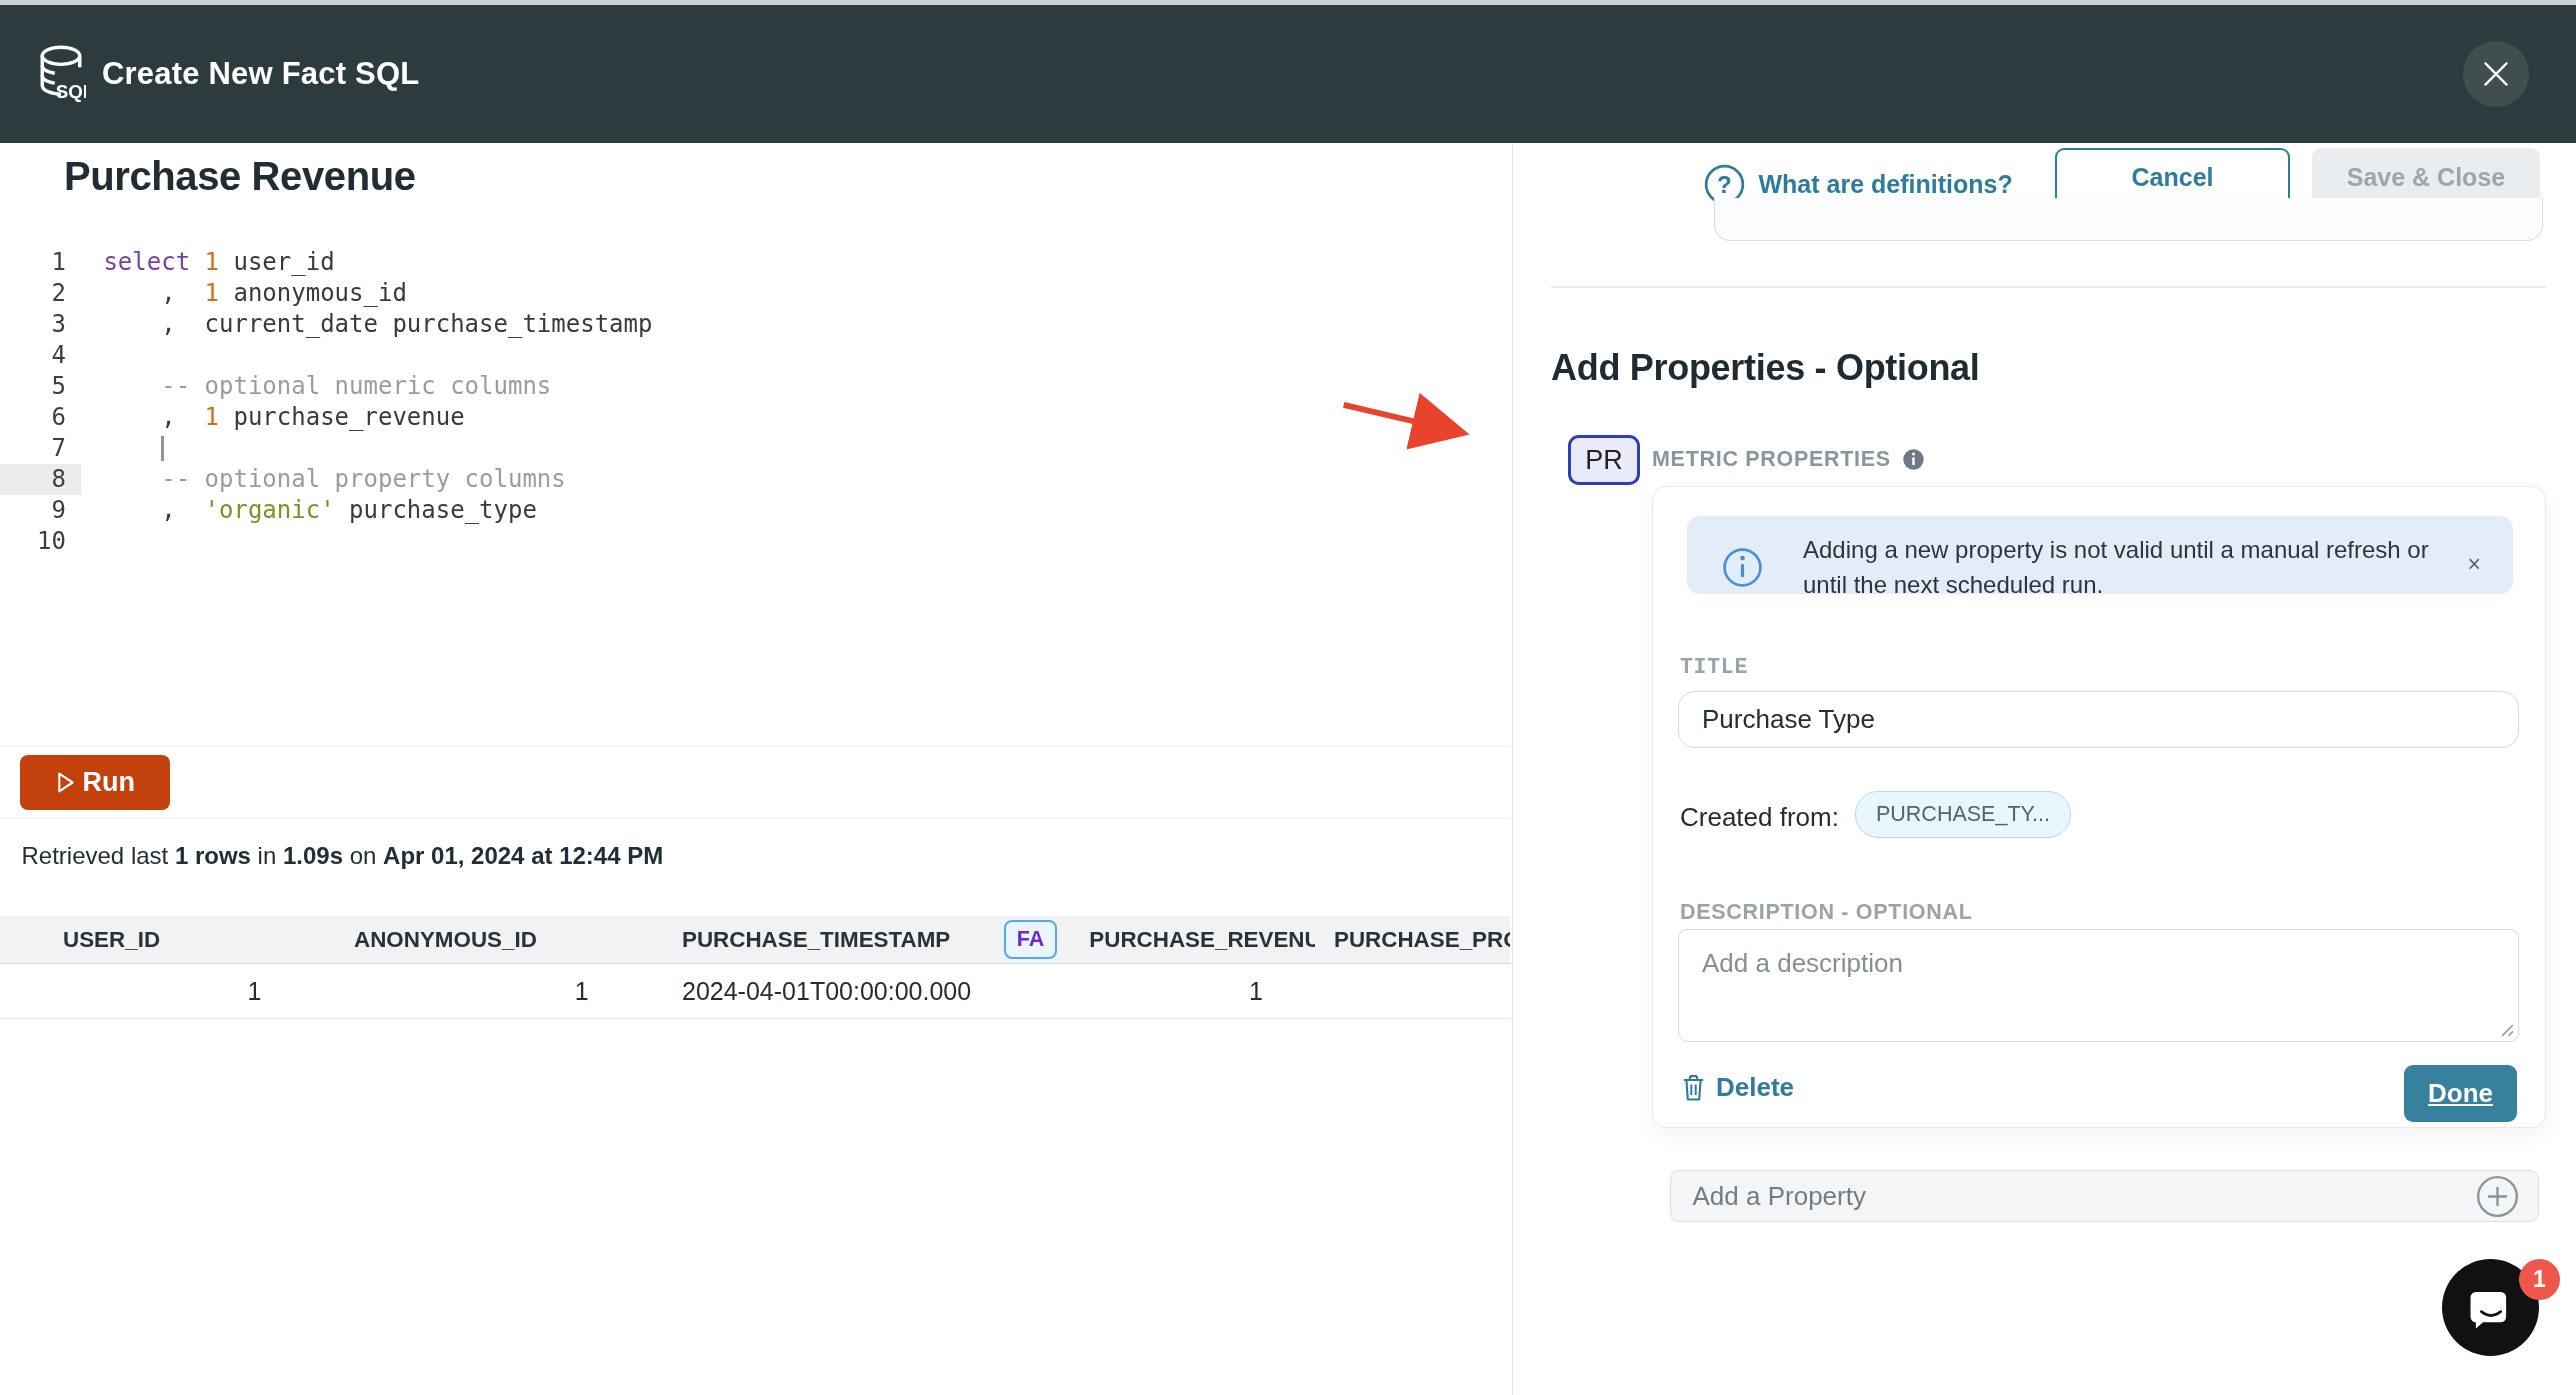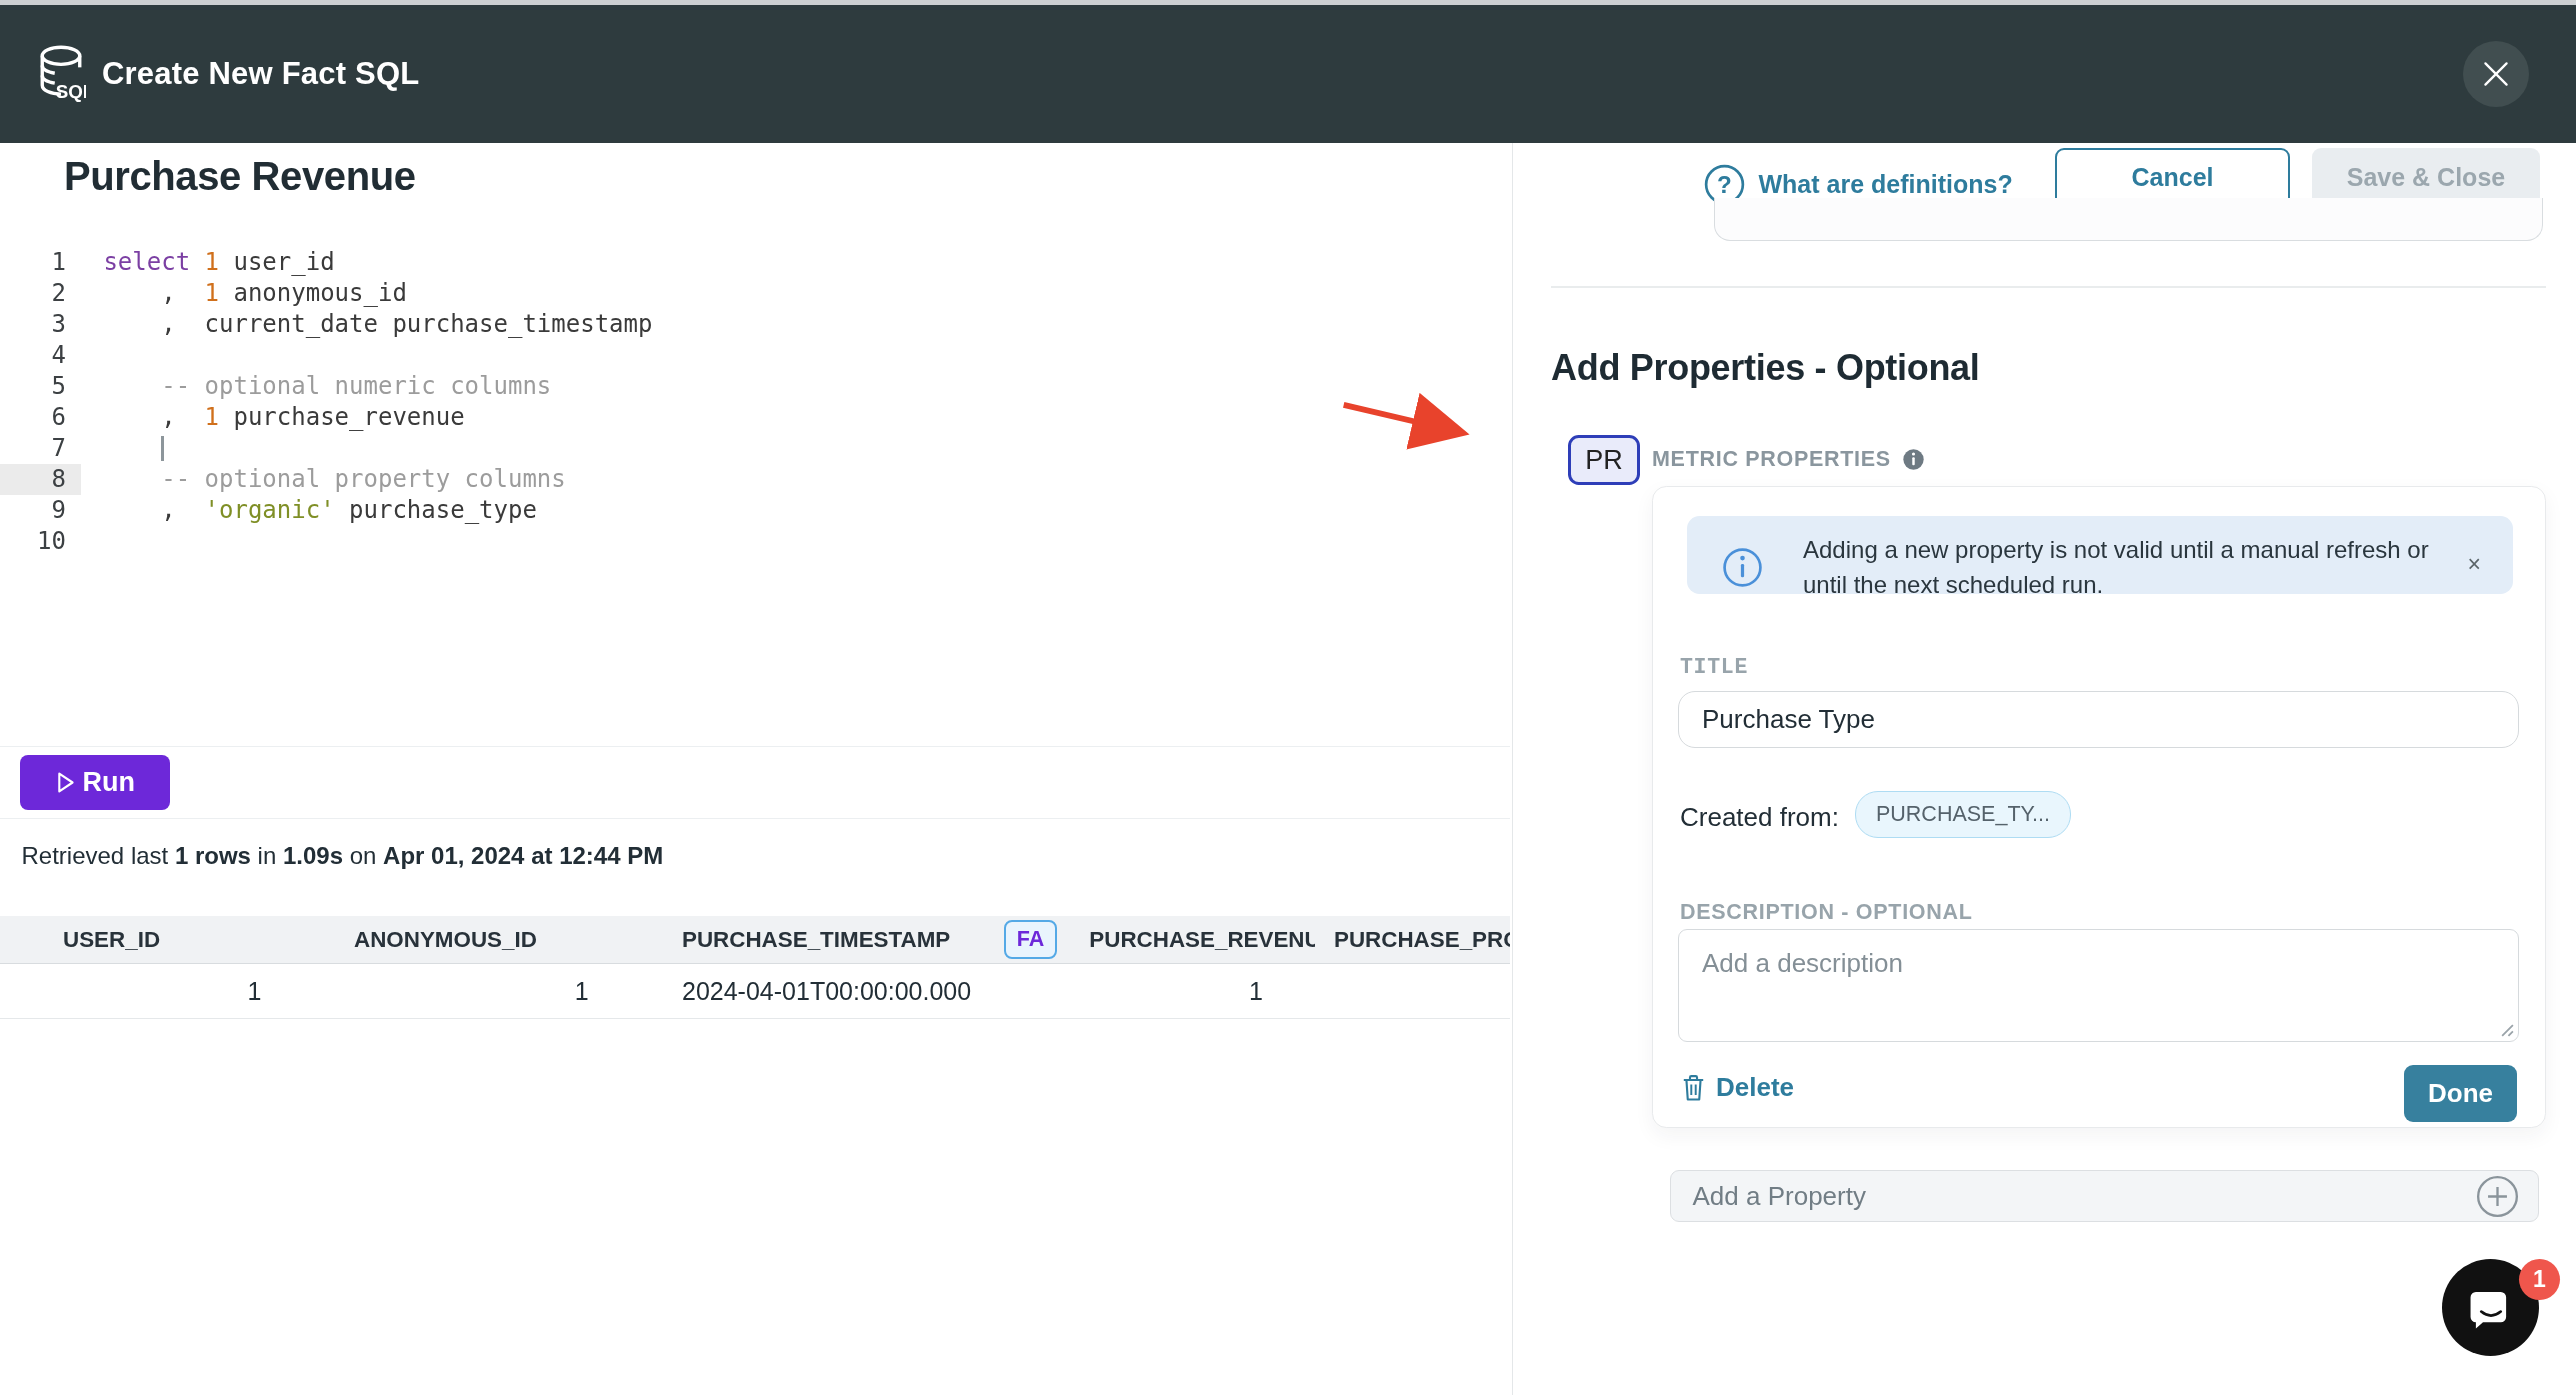--- a/index.html
+++ b/index.html
@@ -22,21 +22,21 @@
   .editor { position:absolute; left:0; top:97px; width:1510px; height:506px; display:flex; font-family:"DejaVu Sans Mono", monospace; font-size:24px; }
   .gutter { width:81px; padding-top:7.2px; }
   .gut-n { height:31px; line-height:31px; text-align:right; padding-right:15px; color:#3c4043; }
   .gut-n.active { background:#ebebeb; }
   .code { padding-top:7.2px; padding-left:22.4px; flex:1; }
   .cl { height:31px; line-height:31px; white-space:pre; color:#3a3a3a; }
   .kw{color:#7b3fa3} .num{color:#d0701c} .cm{color:#9c9c9c} .str{color:#7f8f26} .pl{color:#3a3a3a}
   .caret { display:inline-block; width:2.7px; height:25px; background:#8d969b; vertical-align:-4.5px; }
 
   .run-row { position:absolute; left:0; top:603px; width:1510px; height:73px; border-top:1.8px solid #eceff1; border-bottom:1.8px solid #eceff1; }
-  .run-btn { position:absolute; left:19.7px; top:8px; width:150px; height:55px; background:#6d28d9; border:none; border-radius:8px; color:#fff; font-size:27px; font-weight:bold; display:flex; align-items:center; justify-content:center; gap:5px; cursor:pointer; font-family:inherit; }
+  .run-btn { position:absolute; left:19.7px; top:8px; width:150px; height:55px; background:#c2410c; border:none; border-radius:8px; color:#fff; font-size:27px; font-weight:bold; display:flex; align-items:center; justify-content:center; gap:5px; cursor:pointer; font-family:inherit; }
 
   .status-row { position:absolute; left:21.5px; top:699px; font-size:24px; color:#222e36; }
   .status-row .b { font-weight:bold; }
 
   .rtable { position:absolute; left:0; top:773px; width:1510px; }
   .thead { display:flex; align-items:center; height:48px; background:#f0f2f4; border-bottom:1.8px solid #d8dcdf; font-size:22.4px; font-weight:bold; color:#28323a; }
   .trow  { display:flex; align-items:center; height:55px; background:#fff; border-bottom:1.8px solid #e5e8ea; font-size:25px; color:#222e36; }
   .cell { overflow:hidden; white-space:nowrap; }
   .c1{width:274px; padding-left:63px;} .c2{width:329px; padding-left:80px;} .c3{width:383px; padding-left:79px;}
   .cfa{width:89px; display:flex; justify-content:center;} .c4{width:240px; padding-left:14.3px;} .c5{flex:1; padding-left:19px;}
@@ -63,21 +63,21 @@
   .alert-close { position:absolute; right:32px; top:37px; font-size:23px; color:#5b6569; cursor:pointer; line-height:1; }
   .flabel { position:absolute; left:27px; font-size:21.5px; font-weight:600; letter-spacing:0.7px; color:#98a4ab; }
   .title-input { position:absolute; left:25px; top:204px; width:841px; height:57px; border:1.8px solid #d6dadd; border-radius:17px; font-size:26px; color:#222e36; padding-left:23px; font-family:inherit; outline:none; background:#fff; }
   .created-label { position:absolute; left:27px; top:315px; font-size:26px; color:#222e36;text-align:center; }
   .chip { position:absolute; left:202px; top:304px; width:216px; height:47px; background:#e9f6fd; border:1.8px solid #aedcf3; border-radius:23px; display:flex; align-items:center; justify-content:center; font-size:21.5px; color:#55626b; cursor:pointer; }
   .desc-box { position:absolute; left:25px; top:442px; width:841px; height:113px; border:1.8px solid #d6dadd; border-radius:9px; background:#fff; }
   .desc-box textarea { width:100%; height:100%; border:none; resize:none; outline:none; font-family:inherit; font-size:26px; color:#222e36; padding:18px 23px; background:transparent; border-radius:9px; }
   .desc-box textarea::placeholder { color:#848f96; }
   .resize-h { position:absolute; right:3.6px; bottom:3.6px; }
   .delete-link { position:absolute; left:27px; top:585px; display:flex; align-items:center; gap:9px; color:#2e7c9d; font-size:26px; font-weight:bold; cursor:pointer; }
-  .btn-done { position:absolute; left:751px; top:578px; width:113px; height:57px; background:#37809e; border:none; border-radius:9px; color:#fff; font-size:26px; font-weight:bold; cursor:pointer; font-family:inherit; }
+  .btn-done { position:absolute; left:751px; top:578px; width:113px; height:57px; background:#37809e; border:none; border-radius:9px; color:#fff; font-size:26px; font-weight:bold; cursor:pointer; font-family:inherit;text-decoration:underline; }
 
   .add-prop { position:absolute; left:157px; top:1027px; width:869px; height:52px; background:#f3f5f7; border:1.8px solid #dcdfe2; border-radius:9px; display:flex; align-items:center; cursor:pointer; }
   .add-prop-label { margin-left:21.5px; font-size:26px; color:#717d85; flex:1; }
   .add-prop-plus { margin-right:18px; }
 
   
   .arrow { position:absolute; left:1324px; top:385px; pointer-events:none; }
 
   
   .intercom { position:absolute; left:2442px; top:1259px; width:97px; height:97px; border-radius:50%; background:#111; display:flex; align-items:center; justify-content:center; cursor:pointer; }

